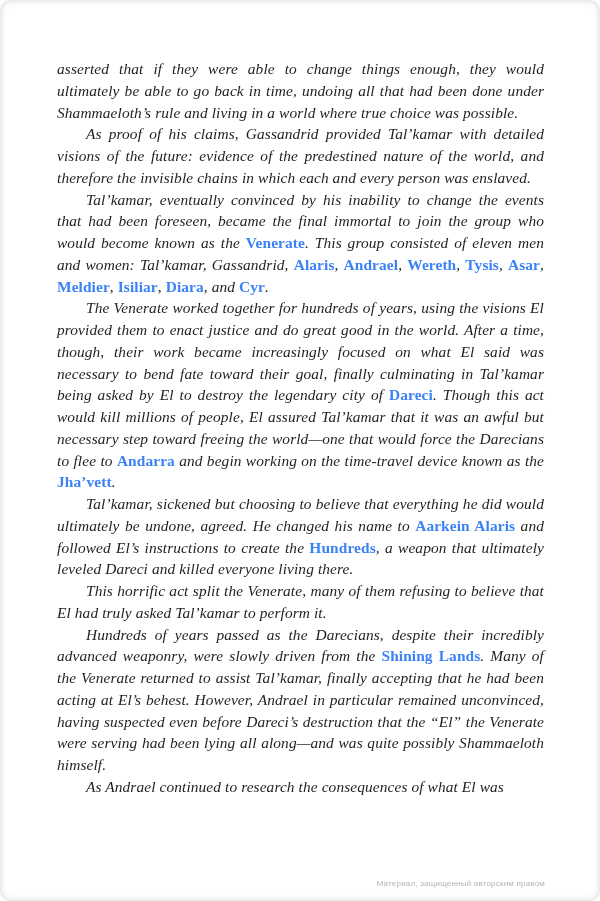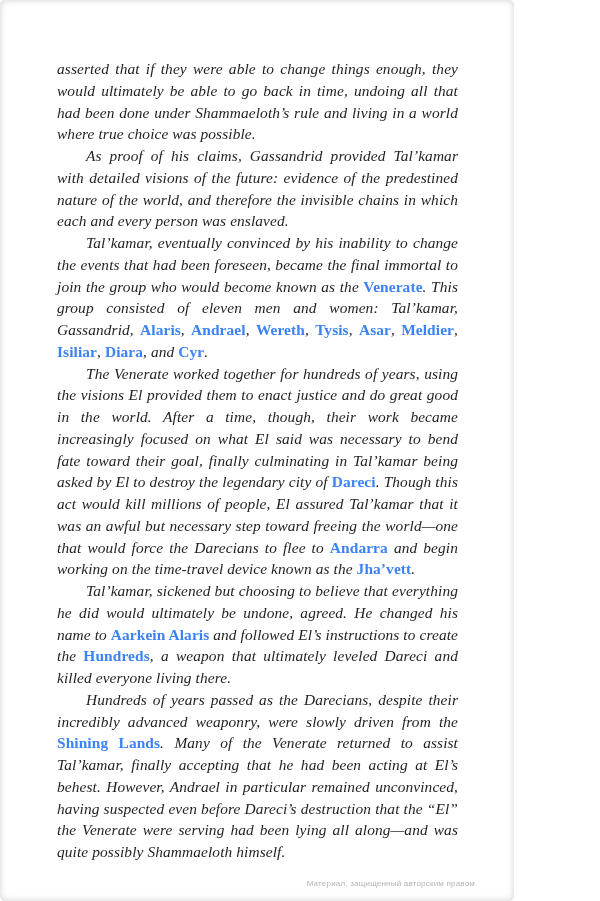--- a/index.html
+++ b/index.html
@@ -2,25 +2,25 @@
 <html><head>
 <meta charset="utf-8">
 <style>
   html, body {
     margin: 0;
     padding: 0;
     background: #ffffff;
   }
   .book-page {
     position: relative;
-    width: 514px;
+    width: 600px;
     height: 901px;
     background: #ffffff;
     box-sizing: border-box;
-    border-radius: 5px;
+    border-radius: 10px;
     box-shadow: inset 0 0 7px rgba(0,0,0,0.18);
     overflow: hidden;
     font-family: "Liberation Serif", serif;
   }
   .text-block {
     position: absolute;
     left: 57px;
     right: 56px;
     top: 58px;
   }
@@ -37,36 +37,38 @@
   .text-block p.indent {
     text-indent: 29px;
   }
   .text-block b {
     font-style: normal;
     font-weight: 700;
     color: #3b82f6;
   }
   .watermark {
     position: absolute;
-    right: 39px;
+    right: 55px;
     bottom: 13px;
     font-family: "Liberation Sans", sans-serif;
     font-size: 8px;
     letter-spacing: 0.2px;
     color: #b3b3b3;
     user-select: none;
     margin-top: 40px;
   }
 </style>
 </head>
 <body>
 
 <div class="book-page">
   <div class="text-block" id="paragraphs">
       <p><span>asserted that if they were able to change things enough, they would ultimately be able to go back in time, undoing all that had been done under Shammaeloth’s rule and living in a world where true choice was possible.</span></p>
       <p class="indent"><span>As proof of his claims, Gassandrid provided Tal’kamar with detailed visions of the future: evidence of the predestined nature of the world, and therefore the invisible chains in which each and every person was enslaved.</span></p>
       <p class="indent"><span>Tal’kamar, eventually convinced by his inability to change the events that had been foreseen, became the final immortal to join the group who would become known as the </span><b>Venerate</b><span>. This group consisted of eleven men and women: Tal’kamar, Gassandrid, </span><b>Alaris</b><span>, </span><b>Andrael</b><span>, </span><b>Wereth</b><span>, </span><b>Tysis</b><span>, </span><b>Asar</b><span>, </span><b>Meldier</b><span>, </span><b>Isiliar</b><span>, </span><b>Diara</b><span>, and </span><b>Cyr</b><span>.</span></p>
       <p class="indent"><span>The Venerate worked together for hundreds of years, using the visions El provided them to enact justice and do great good in the world. After a time, though, their work became increasingly focused on what El said was necessary to bend fate toward their goal, finally culminating in Tal’kamar being asked by El to destroy the legendary city of </span><b>Dareci</b><span>. Though this act would kill millions of people, El assured Tal’kamar that it was an awful but necessary step toward freeing the world—one that would force the Darecians to flee to </span><b>Andarra</b><span> and begin working on the time-travel device known as the </span><b>Jha’vett</b><span>.</span></p>
       <p class="indent"><span>Tal’kamar, sickened but choosing to believe that everything he did would ultimately be undone, agreed. He changed his name to </span><b>Aarkein Alaris</b><span> and followed El’s instructions to create the </span><b>Hundreds</b><span>, a weapon that ultimately leveled Dareci and killed everyone living there.</span></p>
+      <p class="indent"><span>This horrific act split the Venerate, many of them refusing to believe that El had truly asked Tal’kamar to perform it.</span></p>
       <p class="indent"><span>Hundreds of years passed as the Darecians, despite their incredibly advanced weaponry, were slowly driven from the </span><b>Shining Lands</b><span>. Many of the Venerate returned to assist Tal’kamar, finally accepting that he had been acting at El’s behest. However, Andrael in particular remained unconvinced, having suspected even before Dareci’s destruction that the “El” the Venerate were serving had been lying all along—and was quite possibly Shammaeloth himself.</span></p>
+      <p class="indent"><span>As Andrael continued to research the consequences of what El was</span></p>
     </div>
   <div class="watermark">Материал, защищенный авторским правом</div>
 </div>
 
 </body></html>

